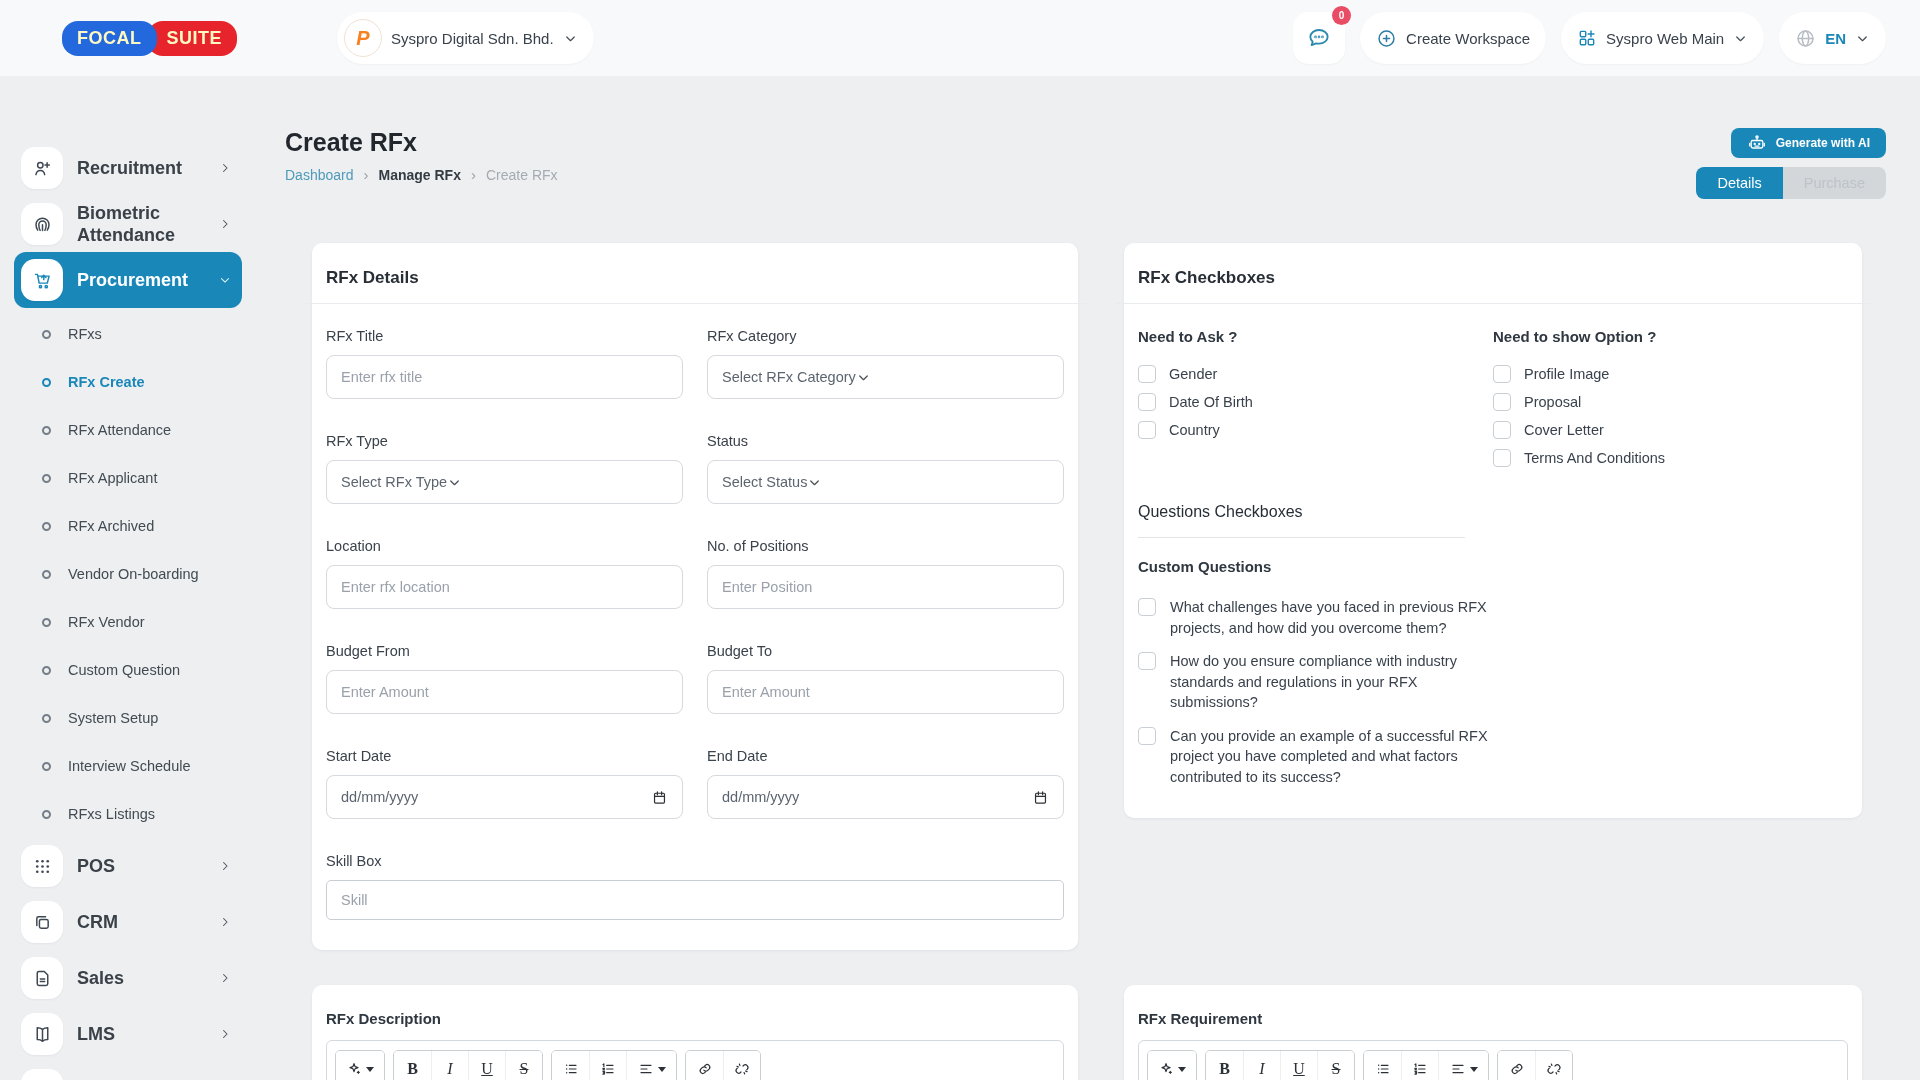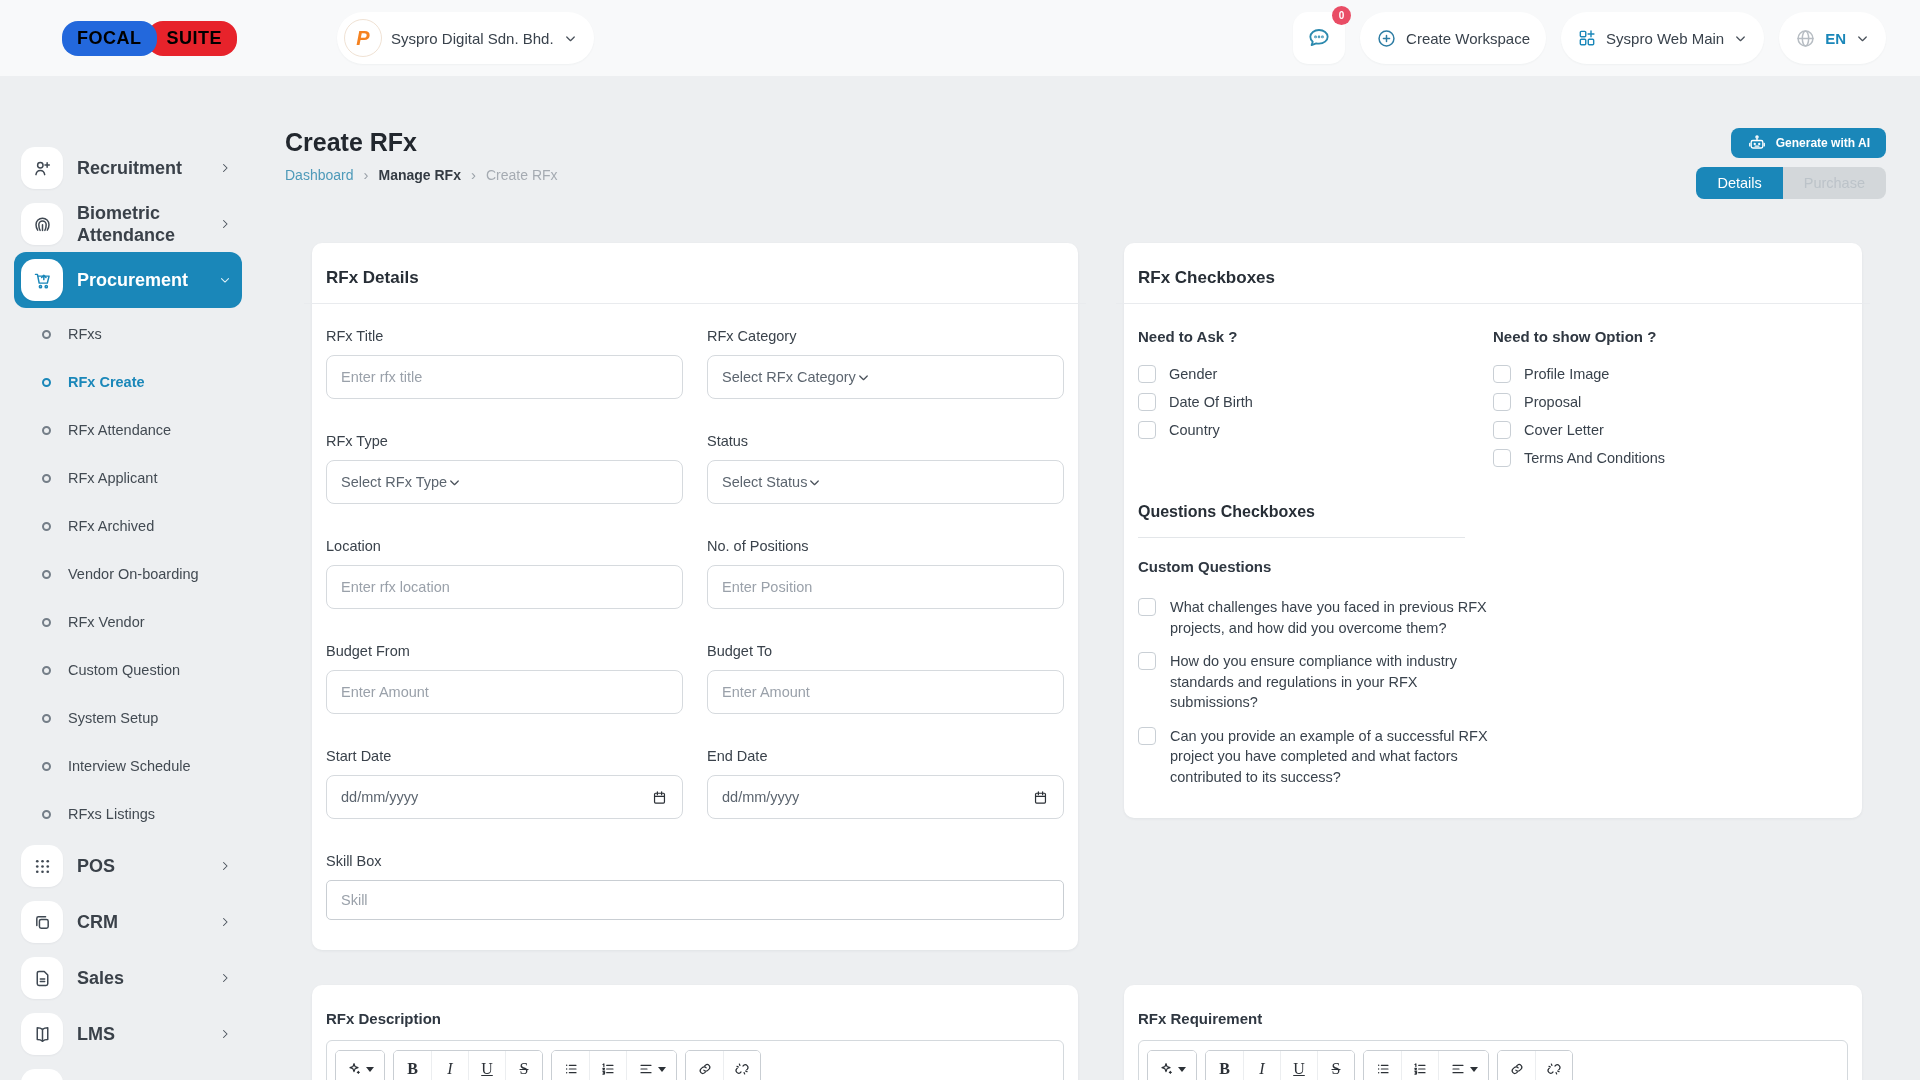--- a/index.html
+++ b/index.html
@@ -2,21 +2,21 @@
 <html><head>
 <meta charset="utf-8">
 <style>
   * { margin:0; padding:0; box-sizing:border-box; }
   html,body { width:1920px; height:1080px; overflow:hidden; }
   body { font-family:"Liberation Sans","DejaVu Sans",sans-serif; background:#edeff1; color:#353d46; }
 
   
   header { position:relative; height:76px; background:#f8f9fa; display:flex; align-items:center; padding:0 34px 0 62px; }
   .logo { display:flex; align-items:center; cursor:pointer; }
-  .logo-part { color:#000000; font-weight:700; font-size:18px; letter-spacing:.5px; padding:7px 15px; }
+  .logo-part { color:#fef9c3; font-weight:700; font-size:18px; letter-spacing:.5px; padding:7px 15px; }
   .logo-focal { background:#2368dc; border-radius:16px; z-index:1; }
   .logo-suite { background:#e7232b; border-radius:16px; margin-left:-10px; padding-left:20px; }
   .pill { display:flex; align-items:center; gap:9px; background:#fff; border:none; border-radius:26px; height:52px; padding:0 16px; font-family:inherit; font-size:15px; color:#39424c; cursor:pointer; box-shadow:0 1px 2px rgba(30,40,50,.04); }
   .company { margin-left:100px; padding:0 16px 0 7px; }
   .company-logo { width:38px; height:38px; border-radius:50%; background:#fff; border:1px solid #f0e2d4; display:flex; align-items:center; justify-content:center; font-weight:700; font-style:italic; font-size:20px; color:#f58220; }
   .header-right { margin-left:auto; display:flex; align-items:center; gap:15px; }
   .icon-btn { position:relative; width:52px; height:52px; border:none; border-radius:15px; background:#fff; display:flex; align-items:center; justify-content:center; cursor:pointer; box-shadow:0 1px 2px rgba(30,40,50,.04); }
   .badge { position:absolute; top:-6px; right:-6px; min-width:19px; height:19px; border-radius:10px; background:#e94d65; color:#fff; font-size:10px; font-weight:700; display:flex; align-items:center; justify-content:center; padding:0 4px; }
   .lang-code { color:#1a87b9; font-weight:600; }
   svg.ic { fill:none; stroke:#3f4852; stroke-width:1.7; stroke-linecap:round; stroke-linejoin:round; }
@@ -75,21 +75,21 @@
   .cal { width:17px; height:17px; fill:none; stroke:#2c3137; stroke-width:1.7; stroke-linecap:round; }
   input.skill { height:40px; border-radius:5px; border-color:#c9ced3; }
 
   
   .cb-cols { display:grid; grid-template-columns:1fr 1fr; }
   .group-title { font-size:15px; font-weight:600; color:#2f3741; margin-bottom:20px; }
   .cb-row { display:flex; align-items:center; gap:13px; margin-bottom:10px; cursor:pointer; }
   .cb { width:18px; height:18px; border:1.5px solid #c9cfd5; border-radius:4px; background:#fff; flex:0 0 auto; }
   .cb-label { font-size:14.5px; color:#39424c; }
   .q-section { margin-top:26px; }
-  .q-title { font-size:16px; font-weight:700; color:#272e36; }
+  .q-title { font-size:16px; font-weight:400; color:#272e36; }
   .q-divider { border-bottom:1px solid #e3e6e9; width:46%; margin:16px 0 20px; }
   .q-sub { font-size:15px; font-weight:600; color:#2f3741; margin-bottom:22px; }
   .q-list { display:flex; flex-direction:column; gap:13px; max-width:362px; }
   .q-item { display:flex; gap:14px; cursor:pointer; }
   .q-item .cb { margin-top:1px; }
   .q-text { font-size:14.5px; line-height:1.42; color:#39424c; }
 
   
   .ed-label { font-size:15px; font-weight:600; color:#2f3741; margin-bottom:13px; }
   .editor { border:1px solid #d4d9dd; border-radius:6px; min-height:220px; }

